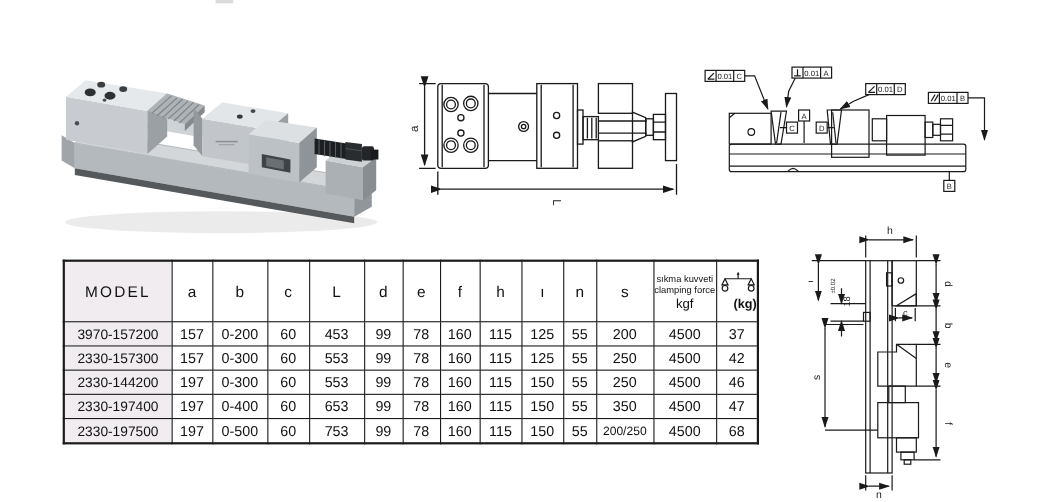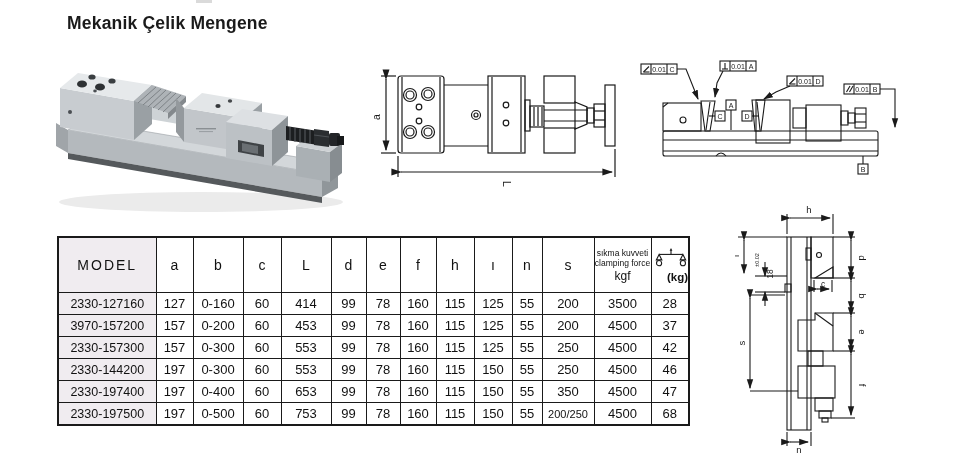--- a/index.html
+++ b/index.html
@@ -23,21 +23,20 @@
   .spec td.khead .kgf{font-size:12px;line-height:13px;padding-top:2px;}
   .spec td.whead{font-size:11.5px;font-weight:bold;line-height:11px;text-align:right;}
   .spec td.sm{font-size:11px;}
 </style>
 </head>
 <body>
 
 <div class="canvas">
 
   <div class="top-artifact"></div>
-  <div class="title">Mekanik Çelik Mengene</div>
 
   <div class="photo">
     <svg width="315" height="165" viewBox="0 0 315 165">
       <ellipse cx="155" cy="146" rx="142" ry="10" fill="#ebebeb"></ellipse>
 
       <g>
         <polygon points="22,74 276,118 292,108 38,65" fill="#d3d7da" stroke="#9aa0a4" stroke-width="0.6"></polygon>
         <polygon points="22,74 276,118 276,141 22,97" fill="#b4b9bd"></polygon>
         <polygon points="276,118 292,108 292,132 276,141" fill="#90969a"></polygon>
         <polygon points="22,97 276,141 276,147 22,103" fill="#55595c"></polygon>
@@ -391,36 +390,20 @@
           <line x1="4" y1="7" x2="30" y2="7"></line>
           <polygon points="4,7 1,13 7,13"></polygon>
           <polygon points="30,7 27,13 33,13"></polygon>
           <circle cx="4" cy="16.5" r="2.8"></circle>
           <circle cx="30" cy="16.5" r="2.8"></circle>
         </svg>
         <div>(kg)</div>
       </td>
     </tr>
     <tr>
-      <td class="mcol">2330-127160</td>
-      <td>127</td>
-      <td>0-160</td>
-      <td>60</td>
-      <td>414</td>
-      <td>99</td>
-      <td>78</td>
-      <td>160</td>
-      <td>115</td>
-      <td>125</td>
-      <td>55</td>
-      <td>200</td>
-      <td>3500</td>
-      <td>28</td>
-    </tr>
-    <tr>
       <td class="mcol">3970-157200</td>
       <td>157</td>
       <td>0-200</td>
       <td>60</td>
       <td>453</td>
       <td>99</td>
       <td>78</td>
       <td>160</td>
       <td>115</td>
       <td>125</td>

